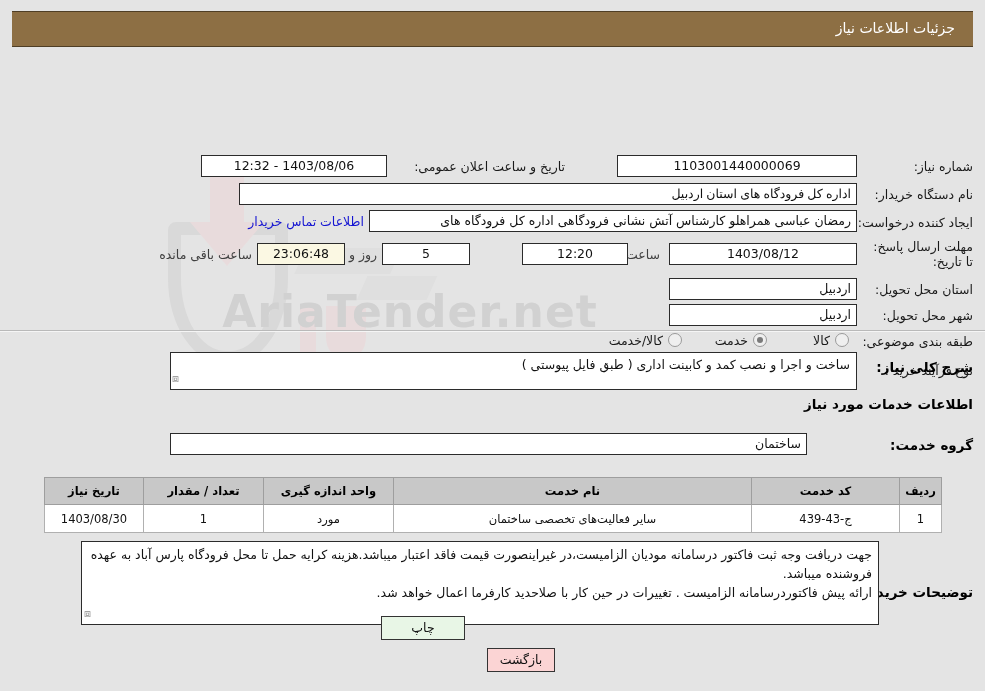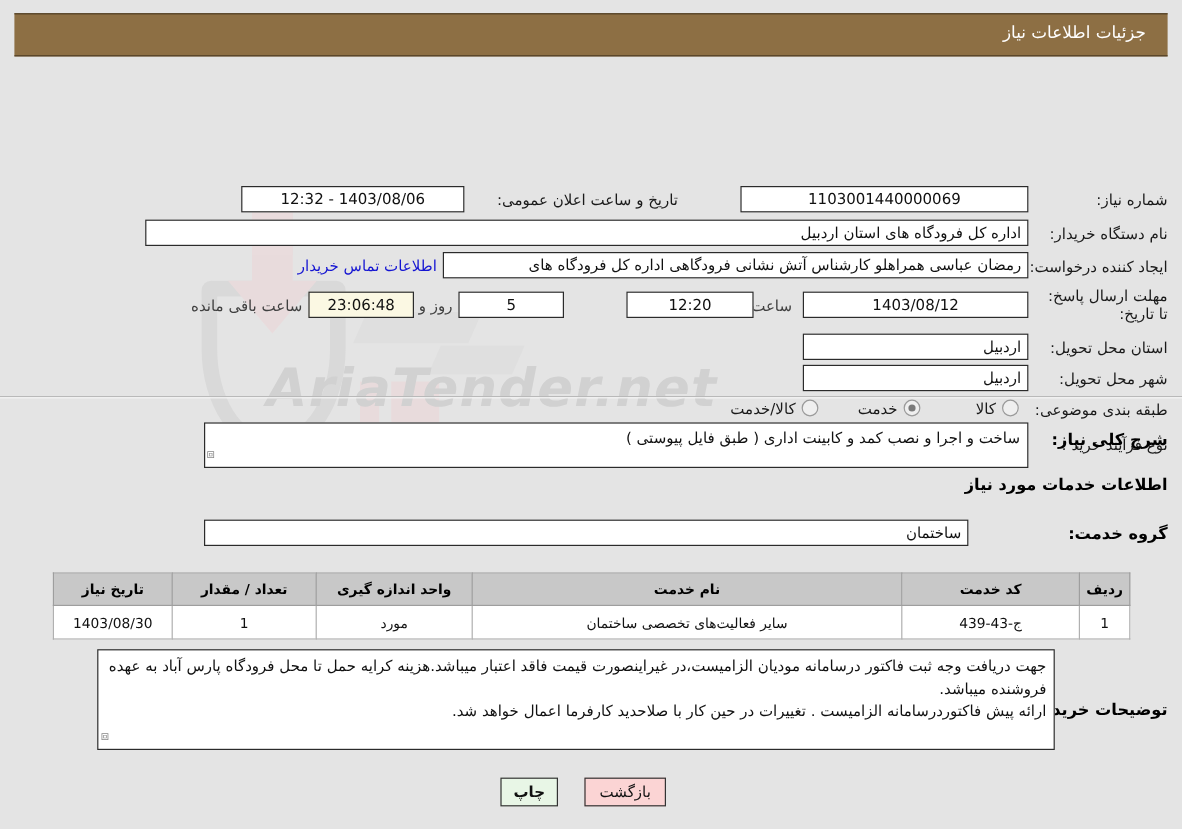--- a/index.html
+++ b/index.html
@@ -14,26 +14,25 @@
   #page {
     position: relative;
     width: 985px; height: 691px;
     background: #e4e4e4;
     direction: rtl;
   }
 
   
   .watermark {
     position: absolute;
-    left: 0; top: 176px;
+    left: 0; top: 164px;
     width: 820px; height: 300px;
     pointer-events: none;
     z-index: 0;
     opacity: 0.40;
-    font-style: italic;
   }
   .wm-text {
     position: absolute;
     left: 50%; top: 122px;
     transform: translateX(-50%);
     font-size: 44px;
     font-weight: bold;
     color: #b5b5b5;
     letter-spacing: 1px;
     direction: ltr;
@@ -281,21 +280,21 @@
 
   <div class="top-form">
 
     <div class="lbl" style="right:12px; top:85px; width:110px;">شماره نیاز:</div>
     <div class="inp center" style="right:128px; top:81px; width:240px;">1103001440000069</div>
 
     <div class="lbl" style="right:420px; top:85px;">تاریخ و ساعت اعلان عمومی:</div>
     <div class="inp center" style="right:598px; top:81px; width:186px;">1403/08/06 - 12:32</div>
 
     <div class="lbl" style="right:12px; top:113px;">نام دستگاه خریدار:</div>
-    <div class="inp right" style="right:128px; top:109px; width:736px;">اداره کل فرودگاه های استان اردبیل</div>
+    <div class="inp right" style="right:128px; top:109px; width:618px;font-family:Liberation Serif, serif;">اداره کل فرودگاه های استان اردبیل</div>
 
     <div class="lbl" style="right:12px; top:141px;">ایجاد کننده درخواست:</div>
     <div class="inp right" style="right:128px; top:136px; width:488px;">رمضان عباسی همراهلو  کارشناس آتش نشانی فرودگاهی اداره کل فرودگاه های</div>
     <div class="lnk" style="right:621px; top:140px;">اطلاعات تماس خریدار</div>
 
     <div class="lbl" style="right:12px; top:165px; width:110px; white-space:normal;">مهلت ارسال پاسخ: تا تاریخ:</div>
     <div class="inp center" style="right:128px; top:169px; width:188px;">1403/08/12</div>
     <div class="mini-lbl" style="right:325px; top:173px;">ساعت</div>
     <div class="inp center" style="right:357px; top:169px; width:106px;">12:20</div>
     <div class="inp center" style="right:515px; top:169px; width:88px;">5</div>
@@ -366,16 +365,16 @@
         <td>1403/08/30</td>
       </tr>
     </tbody>
   </table>
 
   <div class="big-lbl" style="position:absolute; right:12px; top:584px; z-index:2;">توضیحات خریدار:</div>
   <div class="textbox" style="right:106px; top:541px; width:798px; height:84px; z-index:2; white-space:pre-line; line-height:19px;">جهت دریافت وجه ثبت فاکتور درسامانه مودیان الزامیست،در غیراینصورت قیمت  فاقد اعتبار میباشد.هزینه کرایه حمل تا محل فرودگاه پارس آباد به عهده فروشنده میباشد.
 ارائه پیش فاکتوردرسامانه الزامیست . تغییرات در حین کار با صلاحدید کارفرما اعمال خواهد شد.</div>
   <div class="resize-h" style="right:894px; top:607px; z-index:3;">⧈</div>
 
-  <button class="btn btn-print" style="right:520px; top:648px; width:48px;font-weight:bold;">چاپ</button>
+  <button class="btn btn-print" style="right:520px; top:616px; width:84px;">چاپ</button>
   <button class="btn btn-back" style="right:430px; top:648px; width:68px;">بازگشت</button>
 
 </div>
 
 </body></html>

